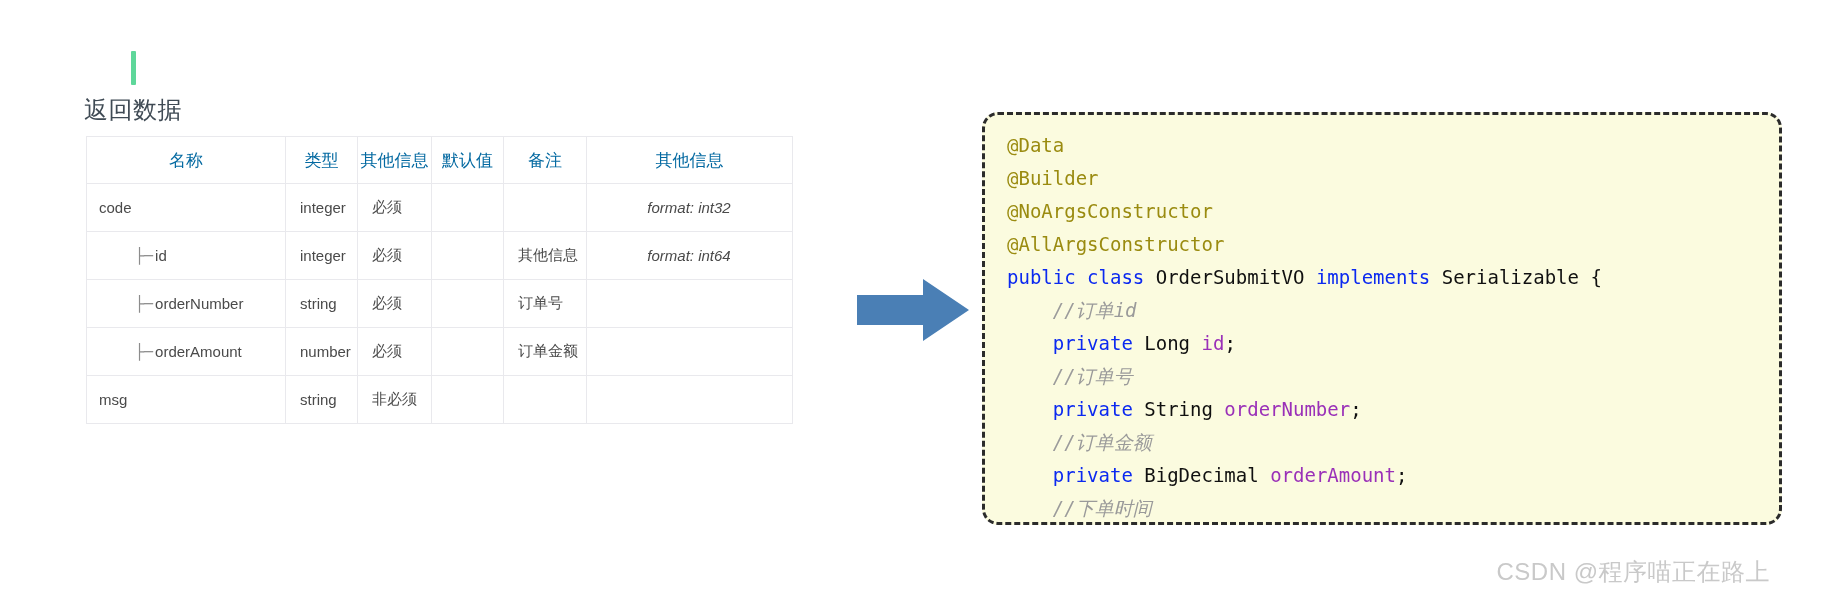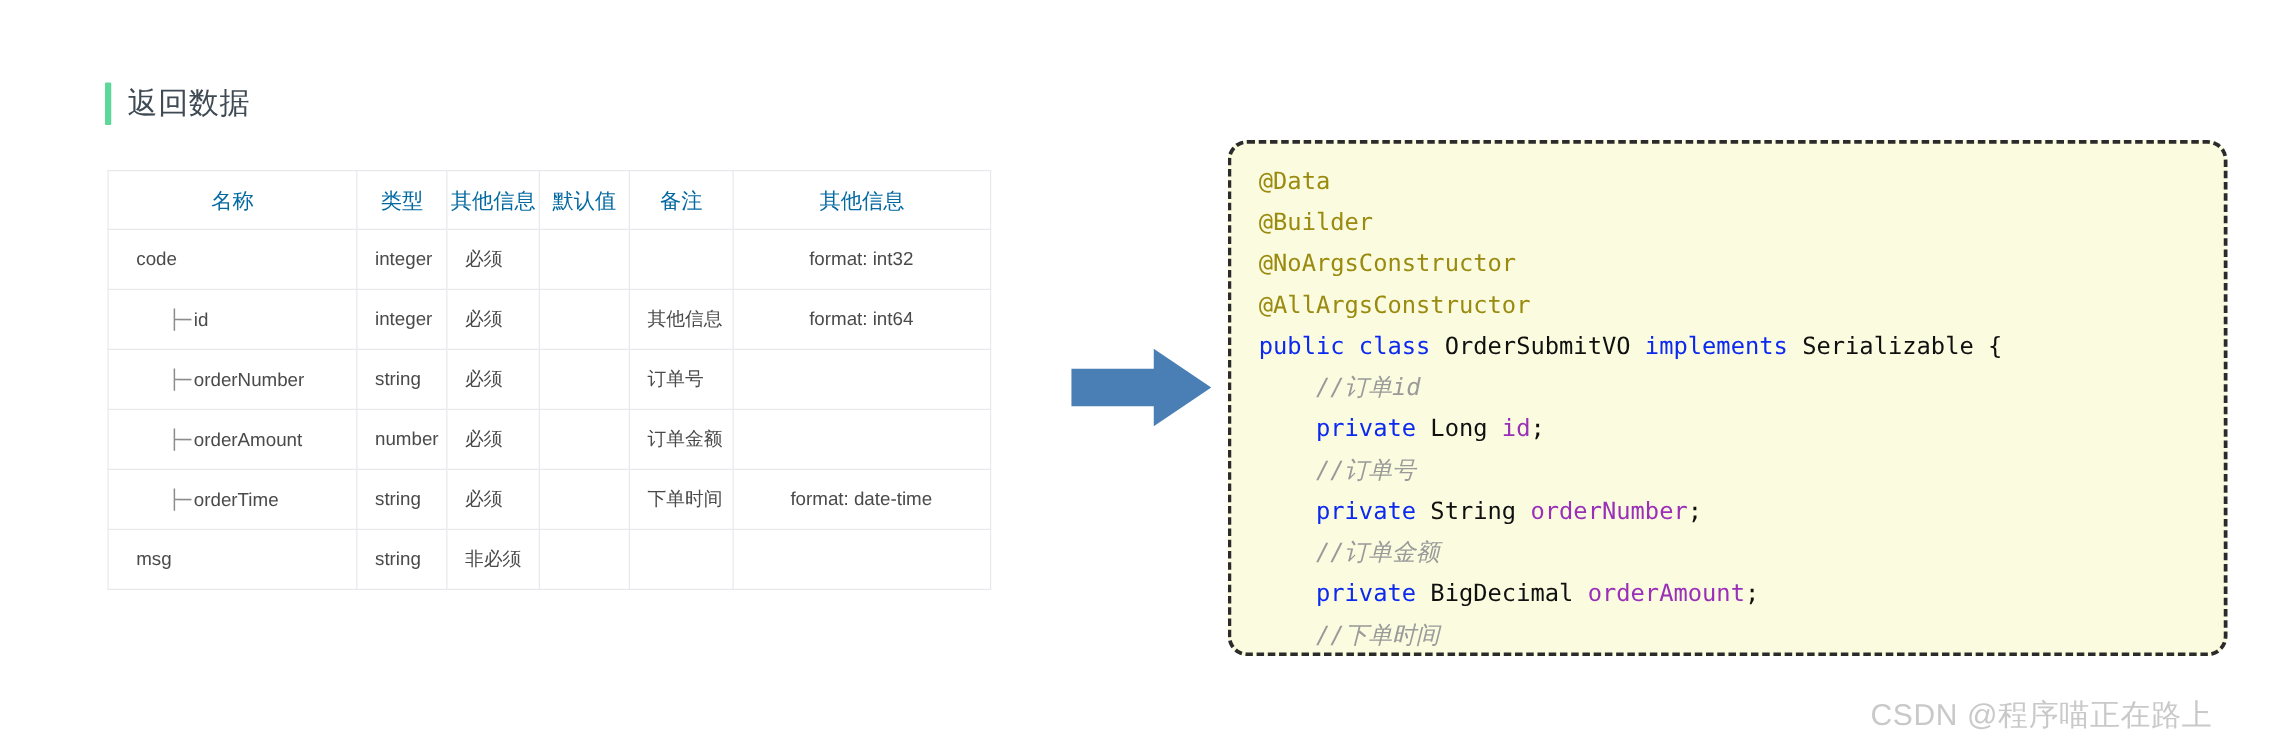--- a/index.html
+++ b/index.html
@@ -12,24 +12,25 @@
   }
   #page {
     position: relative;
     width: 1826px; height: 596px;
     background: #ffffff;
   }
 
   
   .section-heading {
     position: absolute;
-    left: 84px; top: 66px;
+    left: 84px; top: 51px;
     display: flex;
     align-items: center;
     gap: 13px;
+    flex-direction: column;
   }
   .heading-bar {
     width: 5px; height: 34px;
     background: #5ed79a;
     border-radius: 1px;
   }
   .heading-text {
     font-size: 24px;
     color: #3f4a54;
     letter-spacing: 0.5px;
@@ -60,22 +61,22 @@
     font-weight: 400;
   }
   .api-table td {
     height: 48px;
     font-size: 15px;
     padding-left: 14px;
     text-align: left;
   }
   .api-table td.c-type   { padding-left: 14px; }
   .api-table td.c-req    { padding-left: 14px; }
-  .api-table td.c-other  { text-align: center; padding-left: 0; }
-  .api-table td.c-name   { padding-left: 22px; }
+  .api-table td.c-other  { text-align: center; padding-left: 0; font-style: italic; }
+  .api-table td.c-name   { padding-left: 12px; }
   .api-table td.c-name.nested { padding-left: 48px; }
   .tree-glyph {
     font-family: "DejaVu Sans Mono", monospace;
     color: #8c8c8c;
     margin-right: 2px;
     font-size: 15px;
   }
   col.w-name  { width: 199px; }
   col.w-type  { width: 72px; }
   col.w-req   { width: 74px; }
@@ -183,28 +184,20 @@
         </tr>
         <tr>
           <td class="c-name nested"><span class="tree-glyph">├─</span><span>orderAmount</span></td>
           <td class="c-type">number</td>
           <td class="c-req">必须</td>
           <td class="c-def"></td>
           <td class="c-rem">订单金额</td>
           <td class="c-other"></td>
         </tr>
         <tr>
-          <td class="c-name nested"><span class="tree-glyph">├─</span><span>orderTime</span></td>
-          <td class="c-type">string</td>
-          <td class="c-req">必须</td>
-          <td class="c-def"></td>
-          <td class="c-rem">下单时间</td>
-          <td class="c-other">format: date-time</td>
-        </tr>
-        <tr>
           <td class="c-name">msg</td>
           <td class="c-type">string</td>
           <td class="c-req">非必须</td>
           <td class="c-def"></td>
           <td class="c-rem"></td>
           <td class="c-other"></td>
         </tr>
       </tbody>
   </table>
 

